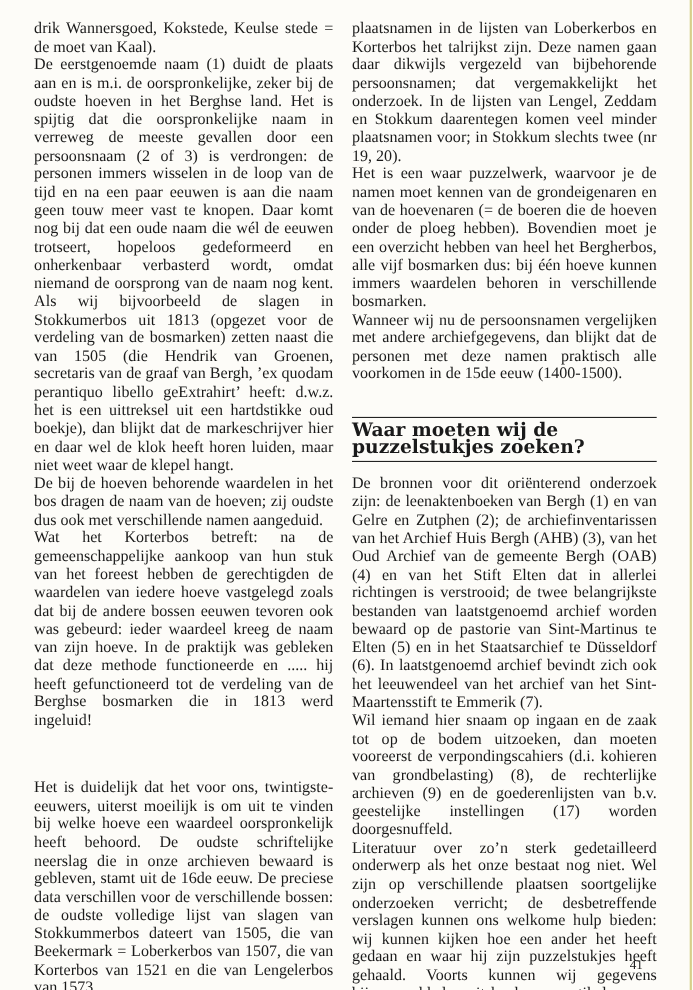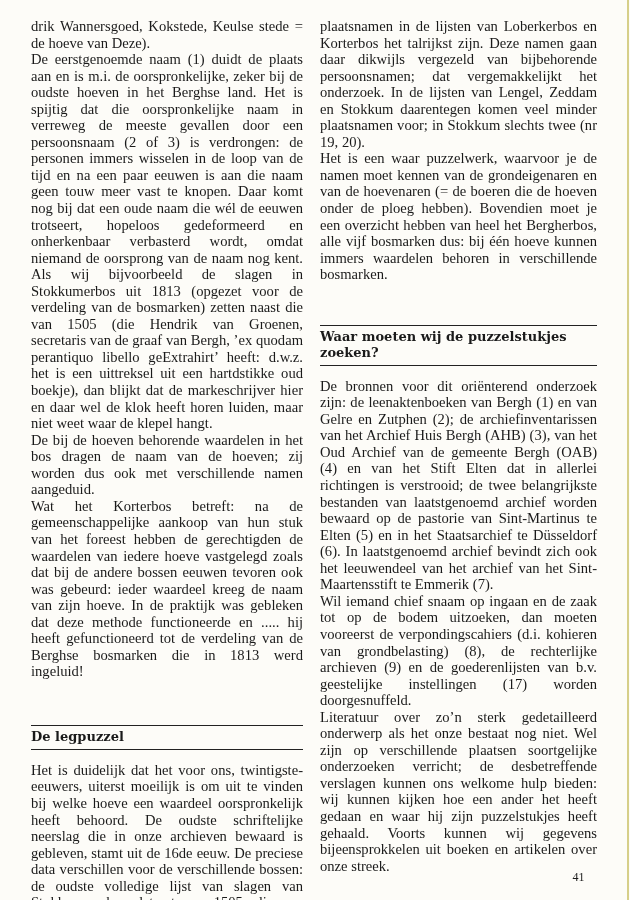--- a/index.html
+++ b/index.html
@@ -23,54 +23,53 @@
   .col.left { left: 31px; width: 272px; }
   .col.right { left: 320px; width: 277px; }
   .col p { margin: 0; }
   .col b { font-weight: normal; }
   .heading-block {
     border-top: 1.5px solid #222;
     border-bottom: 1.5px solid #222;
     padding: 3px 0 4px 0;
     font-family: "DejaVu Serif", "Liberation Serif", serif;
     font-weight: bold;
-    font-size: 13px;
+    font-size: 17px;
     line-height: 16px;
     text-align: left;
-    margin-top: 12px;
   }
   .page-number {
     position: absolute; left: 560px; top: 870px; width: 37px;
     text-align: center;
     font-family: "Liberation Serif", serif;
     font-size: 12px;
   }
 </style>
 </head>
 <body>
 
 <div class="edge-line" style="background: rgb(214, 207, 138);"></div>
 
 <div class="col left">
-  <p>drik Wannersgoed, Kokstede, Keulse stede = de hoeve van Deze).</p>
+  <p>drik Wannersgoed, Kokstede, Keulse stede = de moet van Kaal).</p>
   <p><span>De eerstgenoemde naam (1) duidt de </span><b>plaats</b><span> aan en is m.i. de oorspronkelijke, zeker bij de oudste hoeven in het Berghse land. Het is spijtig dat die oorspronkelijke naam in verreweg de meeste geval­len door een </span><b>persoon</b><span>snaam (2 of 3) is verdrongen: de personen immers wisselen in de loop van de tijd en na een paar eeuwen is aan die naam geen touw meer vast te knopen. Daar komt nog bij dat een oude naam die wél de eeuwen trotseert, hopeloos gede­formeerd en onherkenbaar verbasterd wordt, omdat niemand de oorsprong van de naam nog kent. Als wij bijvoorbeeld de slagen in Stokkumerbos uit 1813 (opgezet voor de verdeling van de bosmarken) zetten naast die van 1505 (die Hendrik van Groe­nen, secretaris van de graaf van Bergh, ’ex quodam perantiquo libello geExtrahirt’ heeft: d.w.z. het is een uittreksel uit een hartdstikke oud boekje), dan blijkt dat de markeschrijver hier en daar wel de klok heeft horen luiden, maar niet weet waar de klepel hangt.</span></p>
-  <p>De bij de hoeven behorende waardelen in het bos dragen de naam van de hoeven; zij worden dus ook met verschillende namen aangeduid.</p>
+  <p>De bij de hoeven behorende waardelen in het bos dragen de naam van de hoeven; zij oudste dus ook met verschillende namen aangeduid.</p>
   <p>Wat het Korterbos betreft: na de gemeenschappe­lijke aankoop van hun stuk van het foreest hebben de gerechtigden de waardelen van iedere hoeve vastge­legd zoals dat bij de andere bossen eeuwen tevoren ook was gebeurd: ieder waardeel kreeg de naam van zijn hoeve. In de praktijk was gebleken dat deze methode functioneerde en ..... hij heeft gefunctio­neerd tot de verdeling van de Berghse bosmarken die in 1813 werd ingeluid!</p>
   <div style="height:33px"></div>
-  <div class="heading-block">De legpuzzel</div>
   <div style="height:12px"></div>
   <p>Het is duidelijk dat het voor ons, twintigste-eeu­wers, uiterst moeilijk is om uit te vinden bij welke hoeve een waardeel oorspronkelijk heeft behoord. De oudste schriftelijke neerslag die in onze archie­ven bewaard is gebleven, stamt uit de 16de eeuw. De preciese data verschillen voor de verschillende bossen: de oudste volledige lijst van slagen van Stokkummerbos dateert van 1505, die van Beeker­mark = Loberkerbos van 1507, die van Korterbos van 1521 en die van Lengelerbos van 1573.</p>
 
 </div>
 
 <div class="col right">
   <p><b>plaats</b><span>namen in de lijsten van Loberkerbos en Korterbos het talrijkst zijn. Deze namen gaan daar dikwijls vergezeld van bijbehorende persoonsna­men; dat vergemakkelijkt het onderzoek. In de lijsten van Lengel, Zeddam en Stokkum daarente­gen komen veel minder plaatsnamen voor; in Stok­kum slechts twee (nr 19, 20).</span></p>
   <p>Het is een waar puzzelwerk, waarvoor je de namen moet kennen van de grondeigenaren en van de hoevenaren (= de boeren die de hoeven onder de ploeg hebben). Bovendien moet je een overzicht hebben van heel het Bergherbos, alle vijf bosmarken dus: bij één hoeve kunnen immers waardelen beho­ren in verschillende bosmarken.</p>
+  <p>Wanneer wij nu de persoonsnamen vergelijken met andere archiefgegevens, dan blijkt dat de personen met deze namen praktisch alle voorkomen in de 15de eeuw (1400-1500).</p>
   <div style="height:30px"></div>
   <div class="heading-block">Waar moeten wij de puzzelstukjes zoeken?</div>
   <div style="height:12px"></div>
   <p><span>De bronnen voor dit </span><b>oriënterend</b><span> onderzoek zijn: de leenaktenboeken van Bergh (1) en van Gelre en Zutphen (2); de archiefinventarissen van het Ar­chief Huis Bergh (AHB) (3), van het Oud Archief van de gemeente Bergh (OAB) (4) en van het Stift Elten dat in allerlei richtingen is verstrooid; de twee belangrijkste bestanden van laatstgenoemd archief worden bewaard op de pastorie van Sint-Martinus te Elten (5) en in het Staatsarchief te Düssel­dorf (6). In laatstgenoemd archief bevindt zich ook het leeuwendeel van het archief van het Sint-Maartensstift te Emmerik (7).</span></p>
-  <p><span>Wil iemand chief </span><b>snaam op ingaan</b><span> en de zaak tot op de bodem uitzoeken, dan moeten vooreerst de ver­pondingscahiers (d.i. kohieren van grondbelas­ting) (8), de rechterlijke archieven (9) en de goede­renlijsten van b.v. geestelijke instellingen (17) wor­den doorgesnuffeld.</span></p>
+  <p><span>Wil iemand hier </span><b>snaam op ingaan</b><span> en de zaak tot op de bodem uitzoeken, dan moeten vooreerst de ver­pondingscahiers (d.i. kohieren van grondbelas­ting) (8), de rechterlijke archieven (9) en de goede­renlijsten van b.v. geestelijke instellingen (17) wor­den doorgesnuffeld.</span></p>
   <p>Literatuur over zo’n sterk gedetailleerd onderwerp als het onze bestaat nog niet. Wel zijn op verschil­lende plaatsen soortgelijke onderzoeken verricht; de desbetreffende verslagen kunnen ons welkome hulp bieden: wij kunnen kijken hoe een ander het heeft gedaan en waar hij zijn puzzelstukjes heeft gehaald. Voorts kunnen wij gegevens bijeensprokkelen uit boeken en artikelen over onze streek.</p>
 
 </div>
 
 <div class="page-number">41</div>
 
 </body></html>

